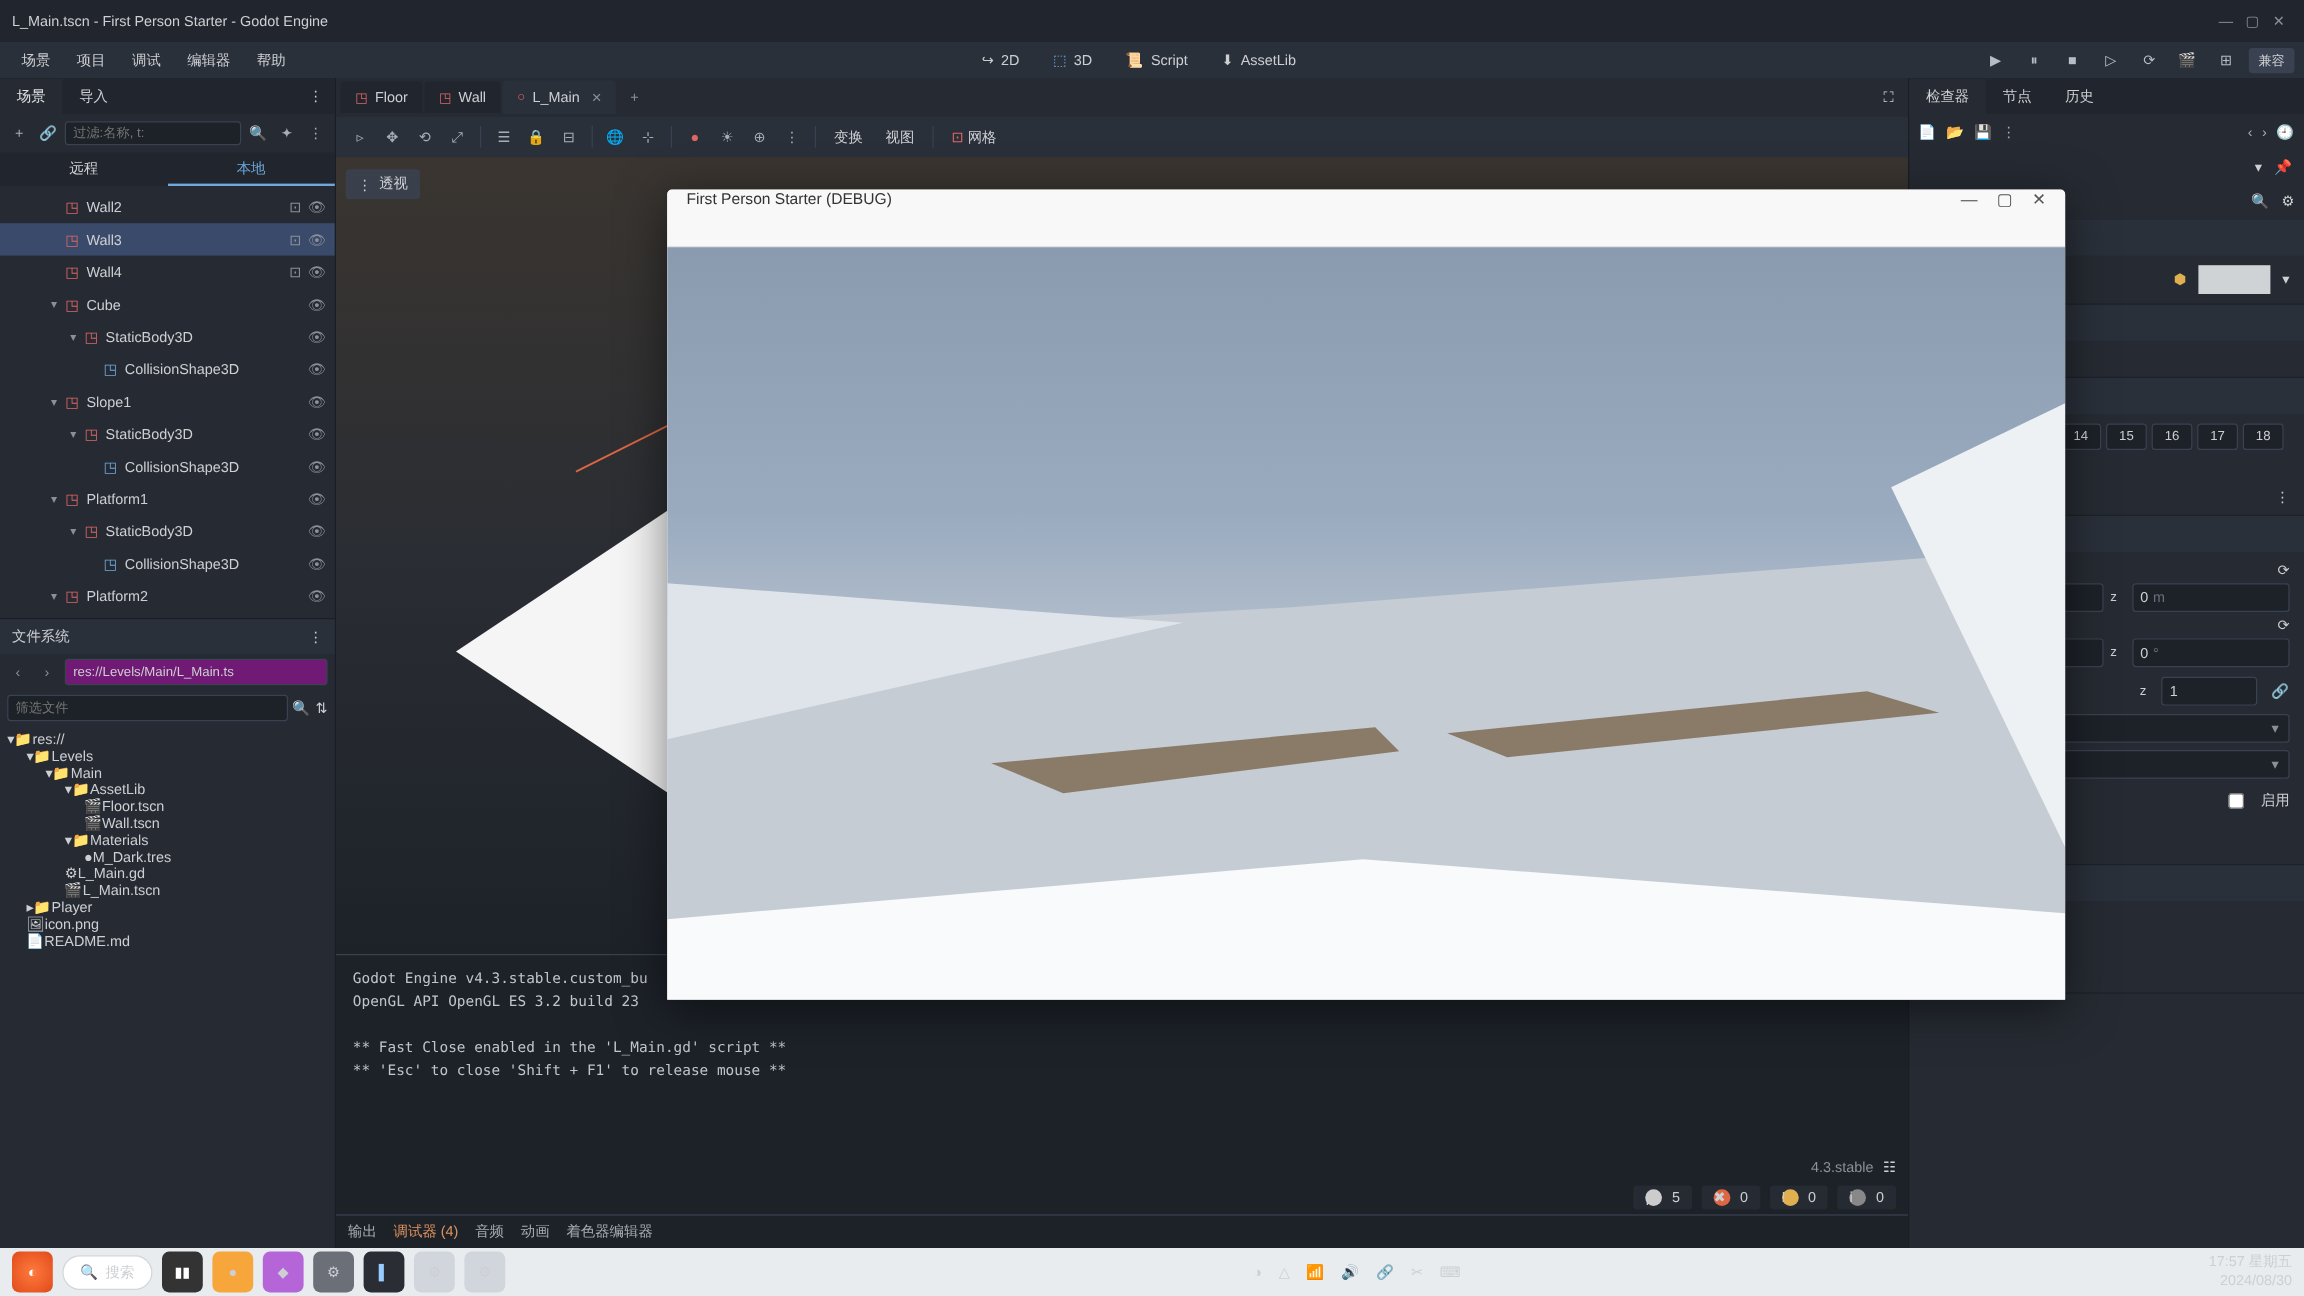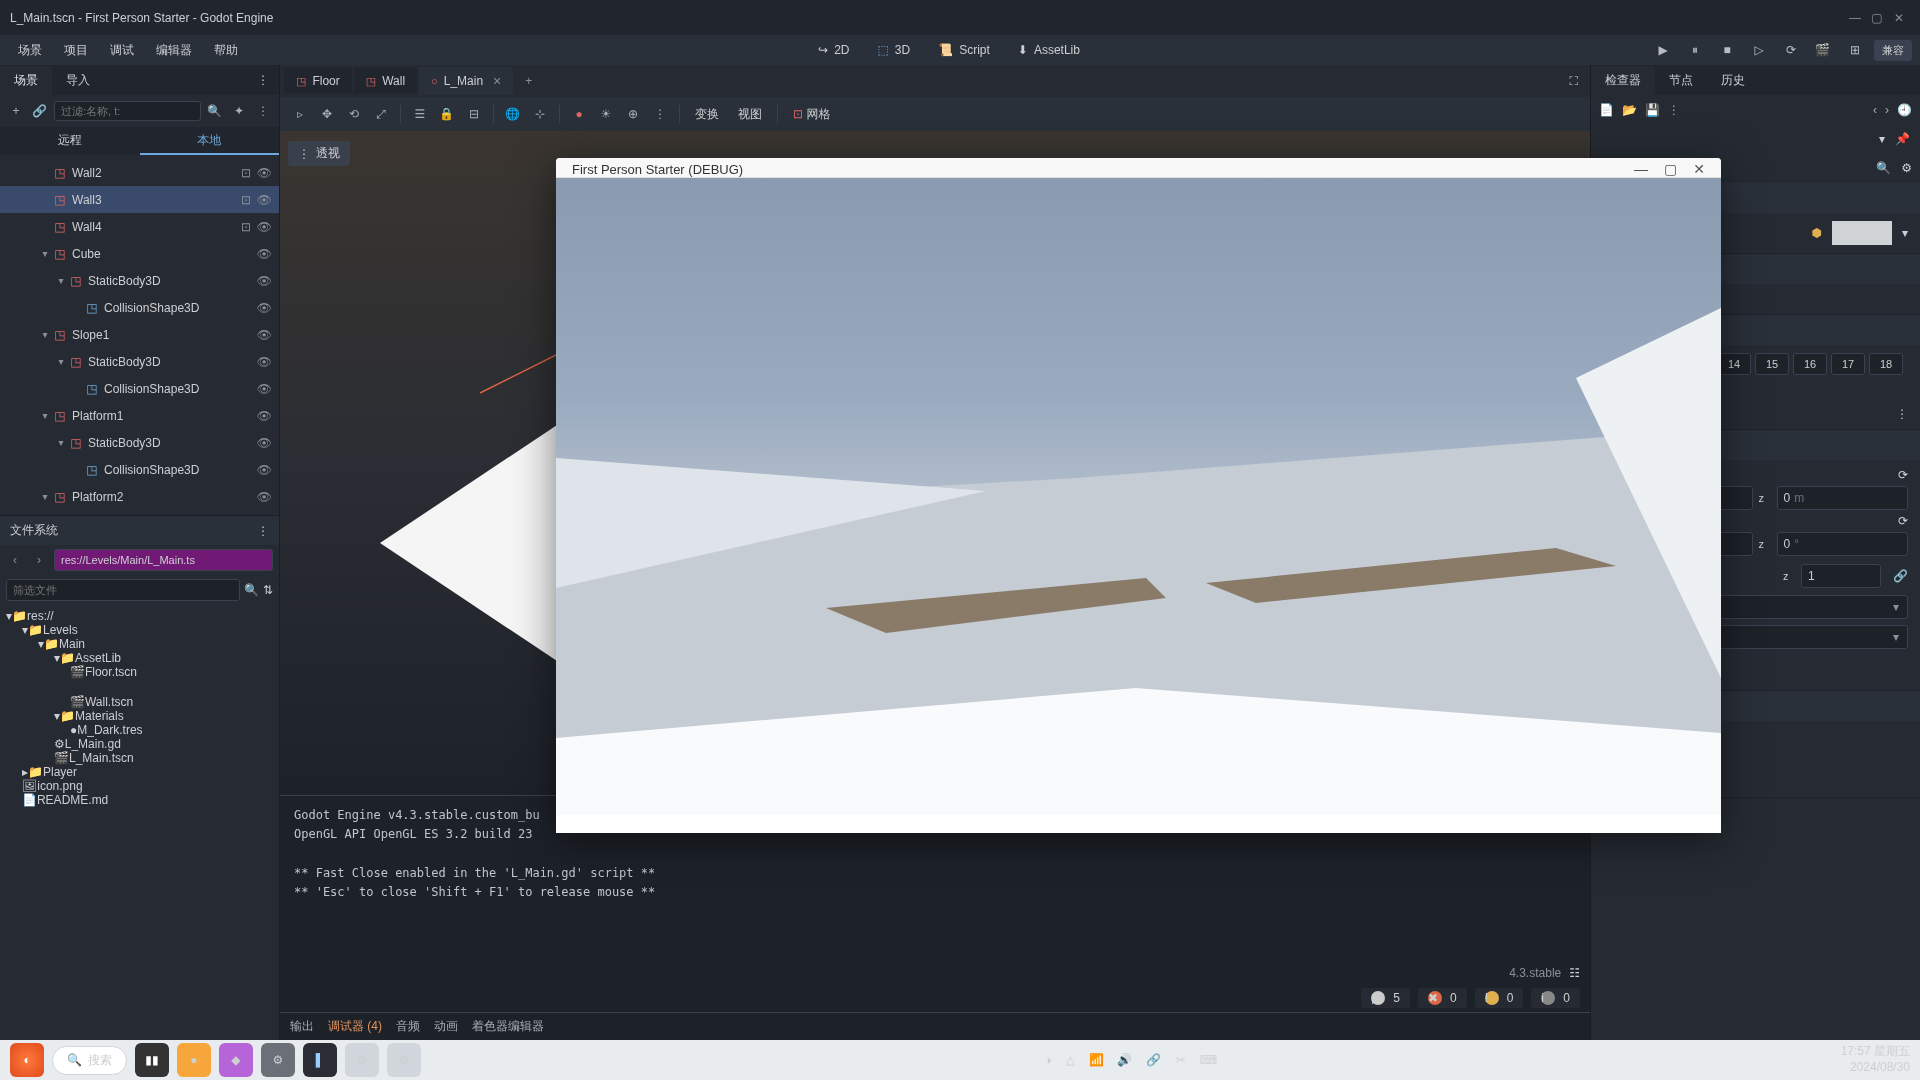--- a/index.html
+++ b/index.html
@@ -98,21 +98,21 @@
 .xyzrow{display:flex;gap:6px;align-items:center;padding:4px 0}
 .xyzrow .ax{width:12px;font-size:11px}
 .xyzrow .val{flex:1;background:#1d2229;border:1px solid #3a4150;border-radius:3px;padding:4px 6px;display:flex}
 .xyzrow .val .u{color:#6a6f78;margin-left:4px}
 .drop{background:#1d2229;border:1px solid #3a4150;border-radius:3px;padding:4px 8px;display:flex;align-items:center}
 .drop .dv{flex:1}
 .drop .da{color:#8a8f98}
 
 
 .debugwin{position:absolute;top:158px;left:556px;width:1165px;height:675px;background:#fff;box-shadow:0 8px 40px rgba(0,0,0,.5);border-radius:4px 4px 0 0;overflow:hidden}
-.debugwin .dttl{height:20px;background:#f8f8f8;display:flex;align-items:flex-end;padding:0 16px;border-bottom:1px solid #e0e0e0}
+.debugwin .dttl{height:48px;background:#f8f8f8;display:flex;align-items:flex-start;padding:0 16px;border-bottom:1px solid #e0e0e0}
 .debugwin .dttl .dt{color:#333;font-size:13px}
 .debugwin .dttl .dbtns{margin-left:auto;display:flex;gap:16px}
 .debugwin .dttl .dbtns span{color:#555;cursor:pointer;font-size:14px}
 .debugwin .dview{height:calc(100% - 38px);position:relative;background:linear-gradient(#8a9bb0 0%, #9aabc0 35%, #b8c2ce 55%, #dde4ec 100%)}
 
 
 .taskbar{position:absolute;bottom:0;left:0;right:0;height:40px;background:#e8ecef;display:flex;align-items:center;padding:0 10px;gap:8px}
 .taskbar .tbi{width:34px;height:34px;border-radius:6px;display:flex;align-items:center;justify-content:center;cursor:pointer}
 .taskbar .search{background:#fff;border-radius:16px;padding:5px 14px;display:flex;align-items:center;gap:6px;color:#888;border:1px solid #d0d6dc}
 .taskbar .clock{margin-left:auto;text-align:right;color:#444;line-height:1.3}
@@ -271,21 +271,21 @@
     <input placeholder="筛选文件" style="">
     <span class="tb">🔍</span>
     <span class="tb">⇅</span>
   </div>
   <div class="fstree" id="fs-tree">
         <div class="node" style="padding-left: 6px;"><span class="chev">▾</span><span class="ico">📁</span><span class="lbl">res://</span></div>
         <div class="node" style="padding-left: 22px;"><span class="chev">▾</span><span class="ico">📁</span><span class="lbl">Levels</span></div>
         <div class="node" style="padding-left: 38px;"><span class="chev">▾</span><span class="ico">📁</span><span class="lbl">Main</span></div>
         <div class="node" style="padding-left: 54px;"><span class="chev">▾</span><span class="ico">📁</span><span class="lbl">AssetLib</span></div>
         <div class="node" style="padding-left: 70px;"><span class="chev"></span><span class="ico">🎬</span><span class="lbl">Floor.tscn</span></div>
-        <div class="node" style="padding-left: 70px; margin-top: 16px;"><span class="chev"></span><span class="ico">🎬</span><span class="lbl">Wall.tscn</span></div>
+        <div class="node" style="padding-left: 70px;"><span class="chev"></span><span class="ico">🎬</span><span class="lbl">Wall.tscn</span></div>
         <div class="node" style="padding-left: 54px;"><span class="chev">▾</span><span class="ico">📁</span><span class="lbl">Materials</span></div>
         <div class="node" style="padding-left: 70px;"><span class="chev"></span><span class="ico">●</span><span class="lbl">M_Dark.tres</span></div>
         <div class="node" style="padding-left: 54px;"><span class="chev"></span><span class="ico">⚙</span><span class="lbl">L_Main.gd</span></div>
         <div class="node sel" style="padding-left: 54px;"><span class="chev"></span><span class="ico">🎬</span><span class="lbl">L_Main.tscn</span></div>
         <div class="node" style="padding-left: 22px;"><span class="chev">▸</span><span class="ico">📁</span><span class="lbl">Player</span></div>
         <div class="node" style="padding-left: 22px;"><span class="chev"></span><span class="ico">🖼</span><span class="lbl">icon.png</span></div>
         <div class="node" style="padding-left: 22px;"><span class="chev"></span><span class="ico">📄</span><span class="lbl">README.md</span></div>
       </div>
 </div>
 
@@ -478,20 +478,26 @@
               </div>
             </div>
         <div class="proprow">
               <span class="plbl">旋转顺序</span>
               <div class="drop" style="flex:1">
                 <span class="dv">YXZ</span>
                 <span class="da">▾</span>
               </div>
             </div>
         <div class="proprow">
+              <span class="plbl">顶层</span>
+              <span style="flex:1"></span>
+              <input type="checkbox" style=""> 
+              <span style="margin-left:6px">启用</span>
+            </div>
+        <div class="proprow">
               <span>▸ <span>可见性</span></span>
             </div>
       </div>
     </div>
     <div class="section">
       <div class="shead">○ <span>Node</span></div>
       <div class="sbody">
         <div class="proprow">
               <span>▸ <span>处理</span></span>
             </div>

